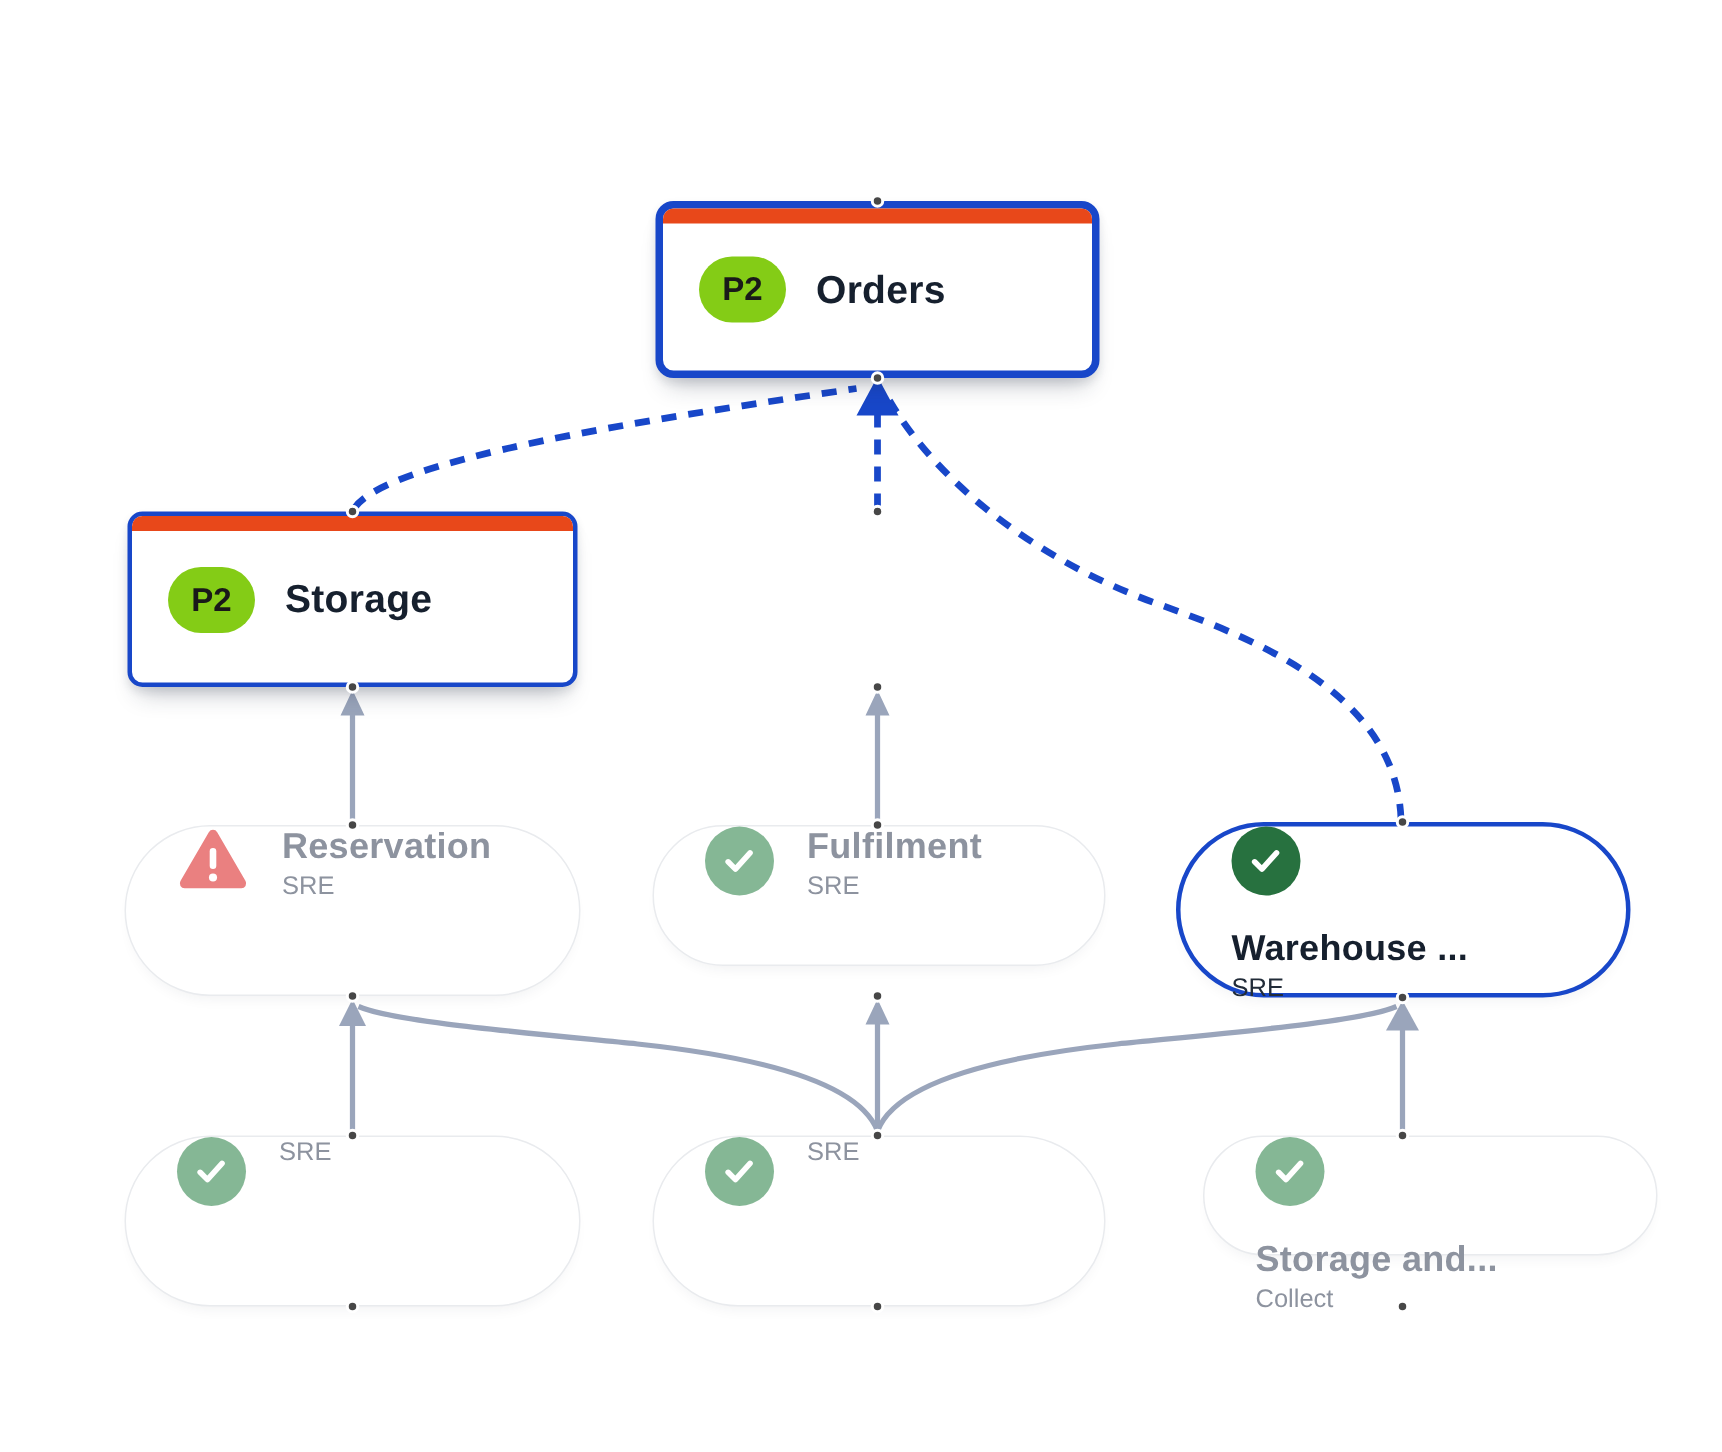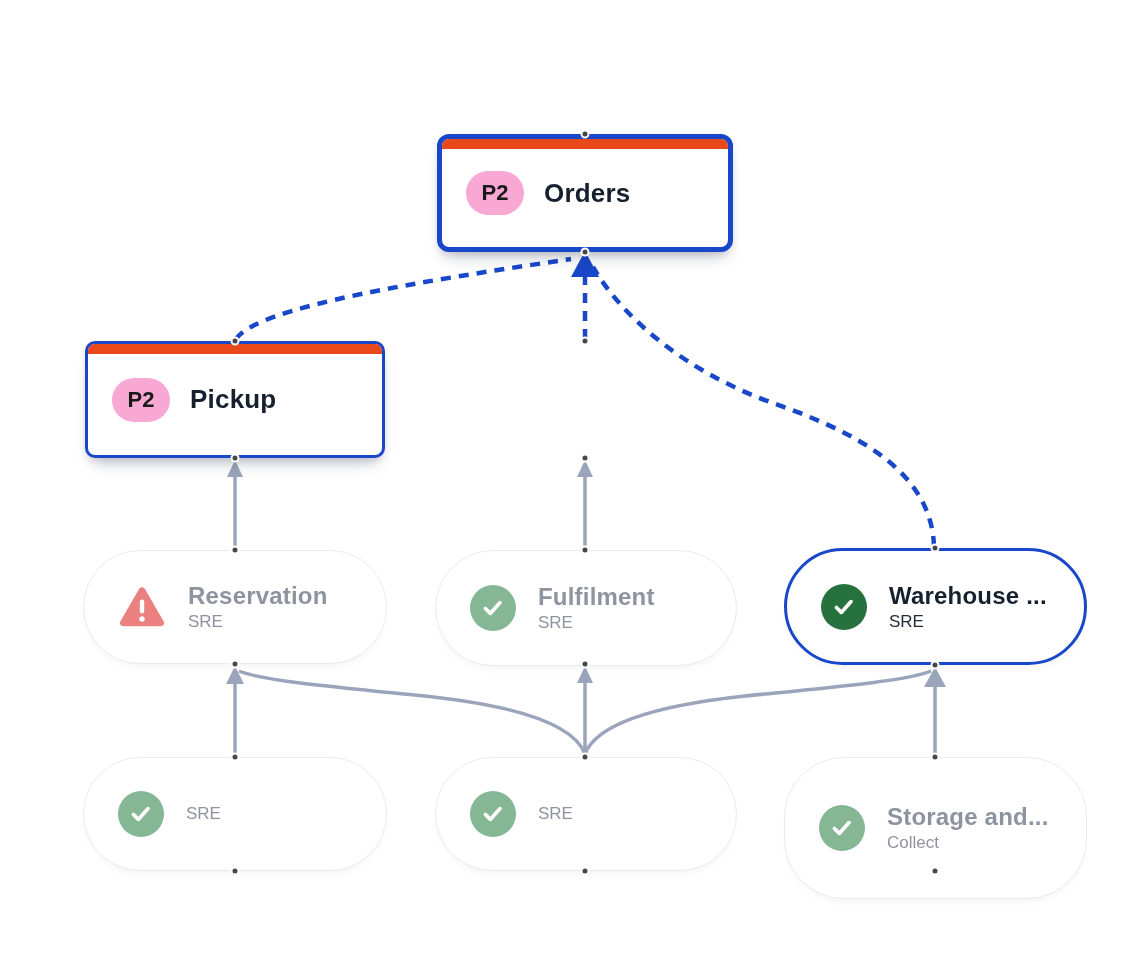--- a/index.html
+++ b/index.html
@@ -31,46 +31,46 @@
 
   #node-orders  { left:437px; top:134px; width:296px; height:118px; border:5px solid #1847c9; }
   #node-collect { left:85px;  top:341px; width:300px; height:117px; border:3px solid #1847c9; border-radius:10px; }
   #node-ship    { left:437px; top:341px; width:296px; height:117px; border:3px solid #1847c9; border-radius:10px; }
 
   .bar-orange { background:#e8481a; }
   .bar-green  { background:#1a7a1d; }
 
   .badge {
     min-width:58px; height:44px; border-radius:22px;
-    background:#f9a8d4; color:#191919;
+    background:#84cc16; color:#191919;
     display:flex; align-items:center; justify-content:center;
     font-size:22px; font-weight:600; padding:0 12px;
   }
 
   
   .pill {
     border:1.5px solid #e9ebee;
     border-radius:60px;
-    display:flex; align-items:center;
+    display:flex; 
     padding-left:34px; gap:22px;
     box-shadow:0 6px 12px -8px rgba(30,40,60,.12);
   }
   .pill-texts { display:flex; flex-direction:column; gap:2px; }
   .pill-title    { font-size:24px; font-weight:700; color:#8d939f; letter-spacing:.2px; }
   .pill-subtitle { font-size:17px; font-weight:400; color:#8d939f; }
   .pill.highlight { border:3px solid #1847c9; }
   .pill.highlight .pill-title { color:#16202e; }
   .pill.highlight .pill-subtitle { color:#222c39; }
 
   #node-reservation { left:83px;  top:550px; width:304px; height:114px; }
-  #node-fulfilment  { left:435px; top:550px; width:302px; height:116px; }
-  #node-warehouse   { left:784px; top:548px; width:303px; height:117px; }
+  #node-fulfilment  { left:435px; top:550px; width:302px; height:94px; }
+  #node-warehouse   { left:784px; top:548px; width:303px; height:117px;flex-direction:column; }
   #node-pickup      { left:83px;  top:757px; width:304px; height:114px; }
   #node-inventory   { left:435px; top:757px; width:302px; height:114px; }
-  #node-storage     { left:784px; top:757px; width:303px; height:142px; }
+  #node-storage     { left:802px; top:757px; width:303px; height:80px;flex-direction:column; }
 
   
   .check-circle {
     width:46px; height:46px; border-radius:50%;
     display:flex; align-items:center; justify-content:center; flex-shrink:0;
   }
   .check-dark  { background:#27713f; }
   .check-light { background:#85b795; }
   .warn-tri { width:48px; height:44px; flex-shrink:0; display:flex; }
 
@@ -119,21 +119,21 @@
 
   <div class="node svc" id="node-orders">
     <div class="topbar bar-orange"></div>
     <div class="badge">P2</div>
     <div class="svc-title">Orders</div>
   </div>
 
   <div class="node svc" id="node-collect">
     <div class="topbar bar-orange"></div>
     <div class="badge">P2</div>
-    <div class="svc-title">Pickup</div>
+    <div class="svc-title">Storage</div>
   </div>
 
 
   <div class="node pill" id="node-reservation">
     <span class="warn-tri">
       <svg width="48" height="44" viewBox="0 0 24 22">
         <path d="M10.6 1.9 L1.15 18.2 a1.6 1.6 0 0 0 1.4 2.4 h18.9 a1.6 1.6 0 0 0 1.4-2.4 L13.4 1.9 a1.6 1.6 0 0 0-2.8 0 Z" fill="#ea8080"></path>
         <rect x="10.9" y="7.2" width="2.2" height="7" rx="1.1" fill="#fff"></rect>
         <circle cx="12" cy="17" r="1.35" fill="#fff"></circle>
       </svg>

